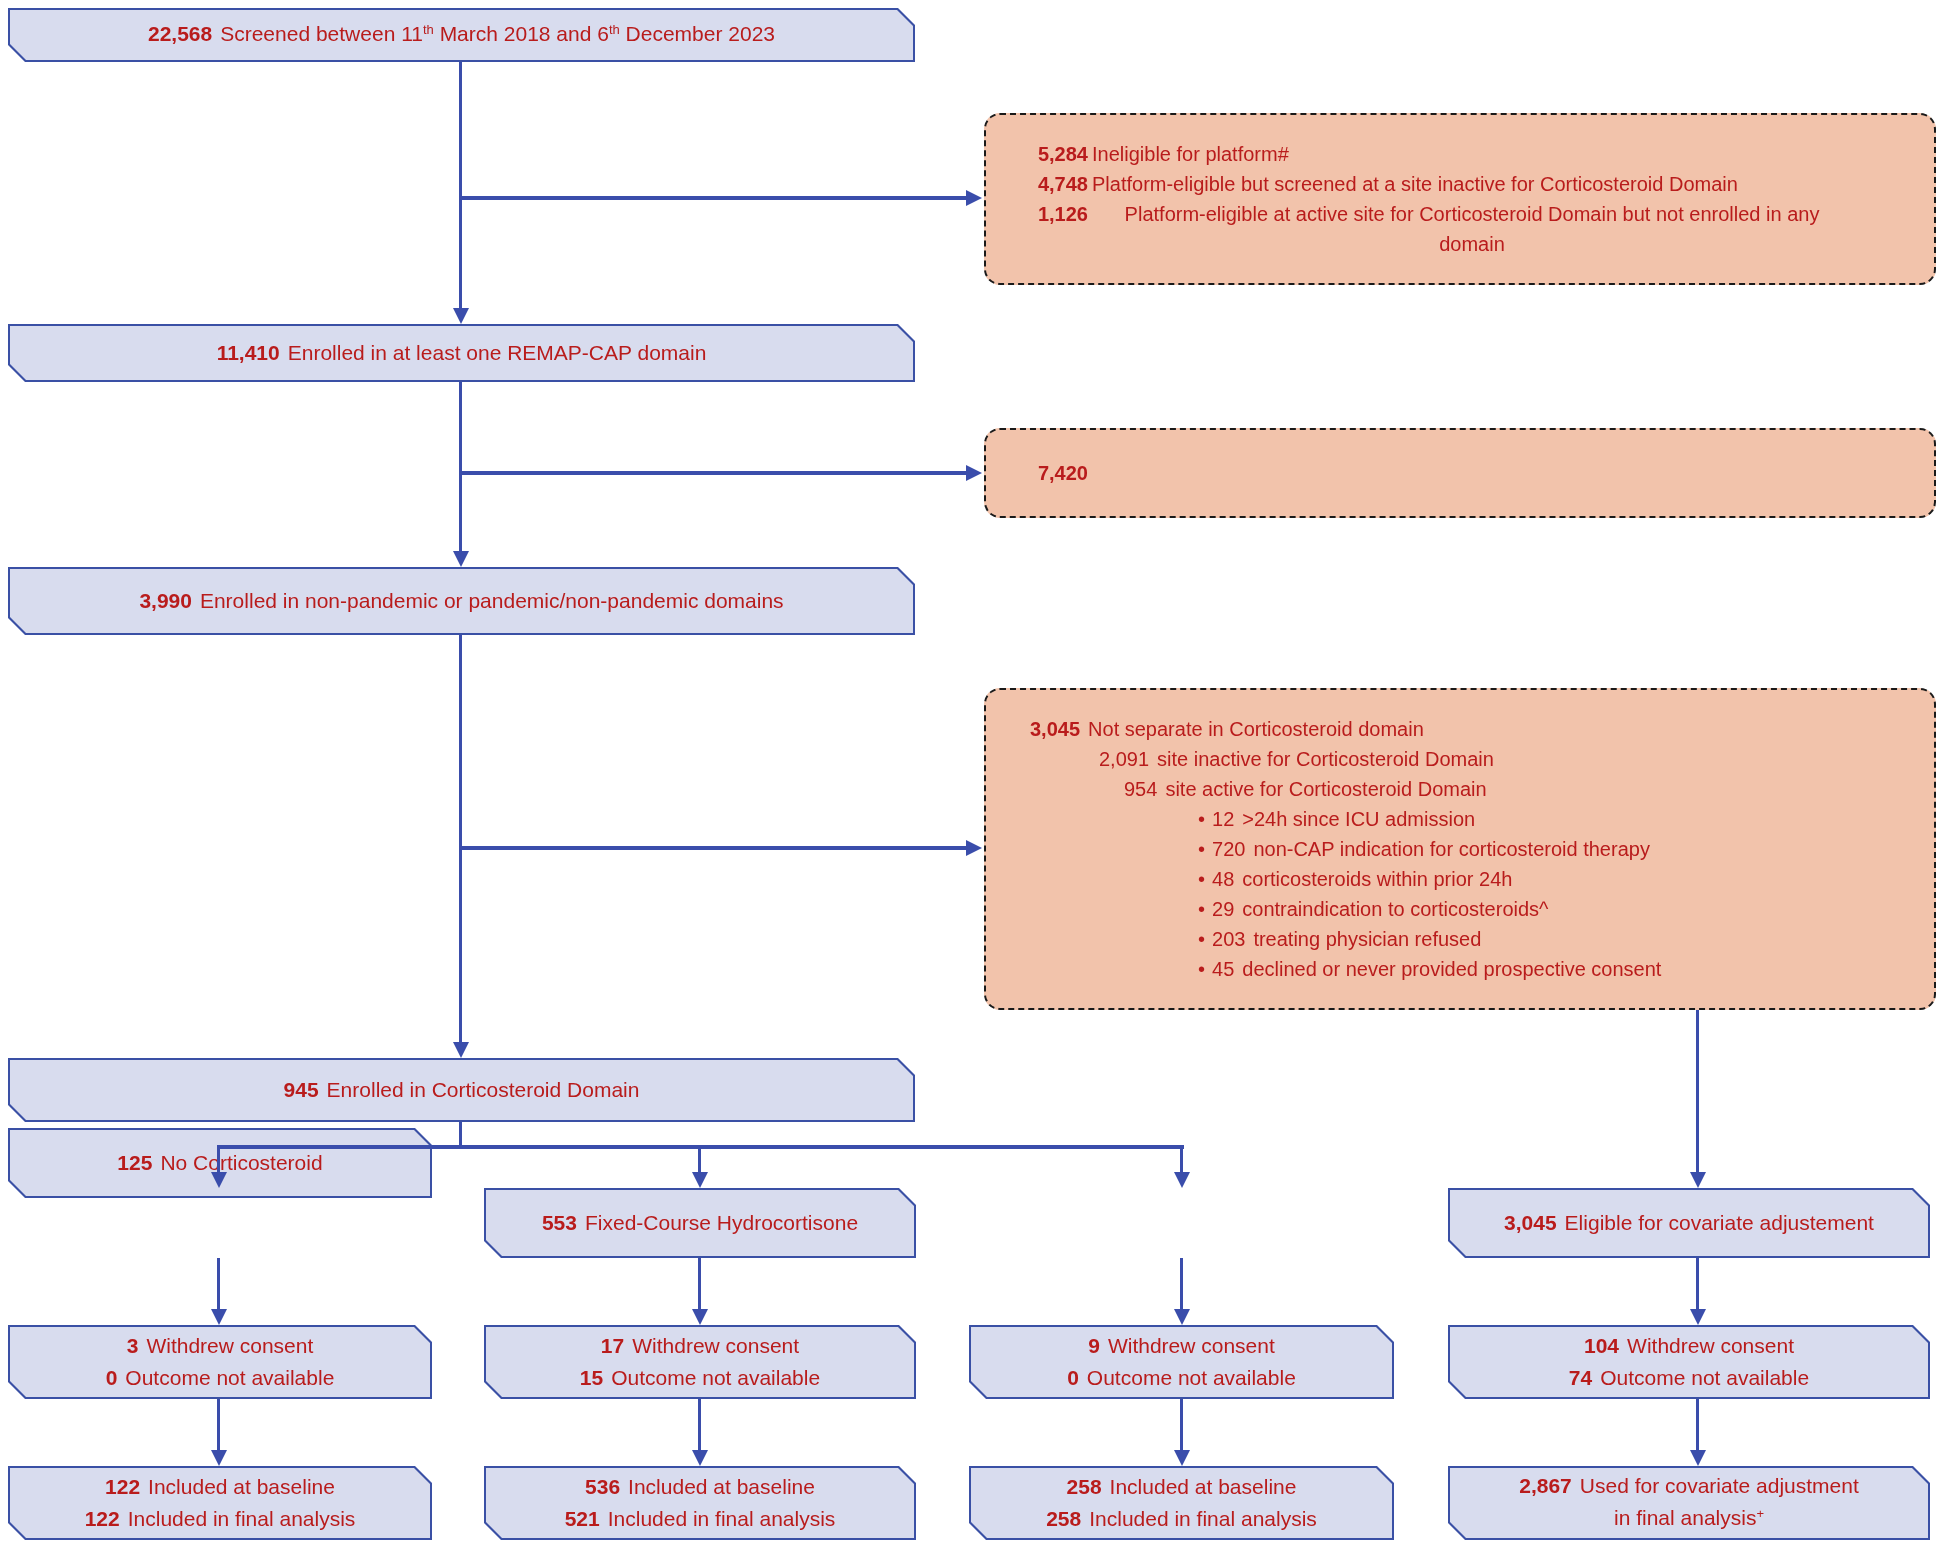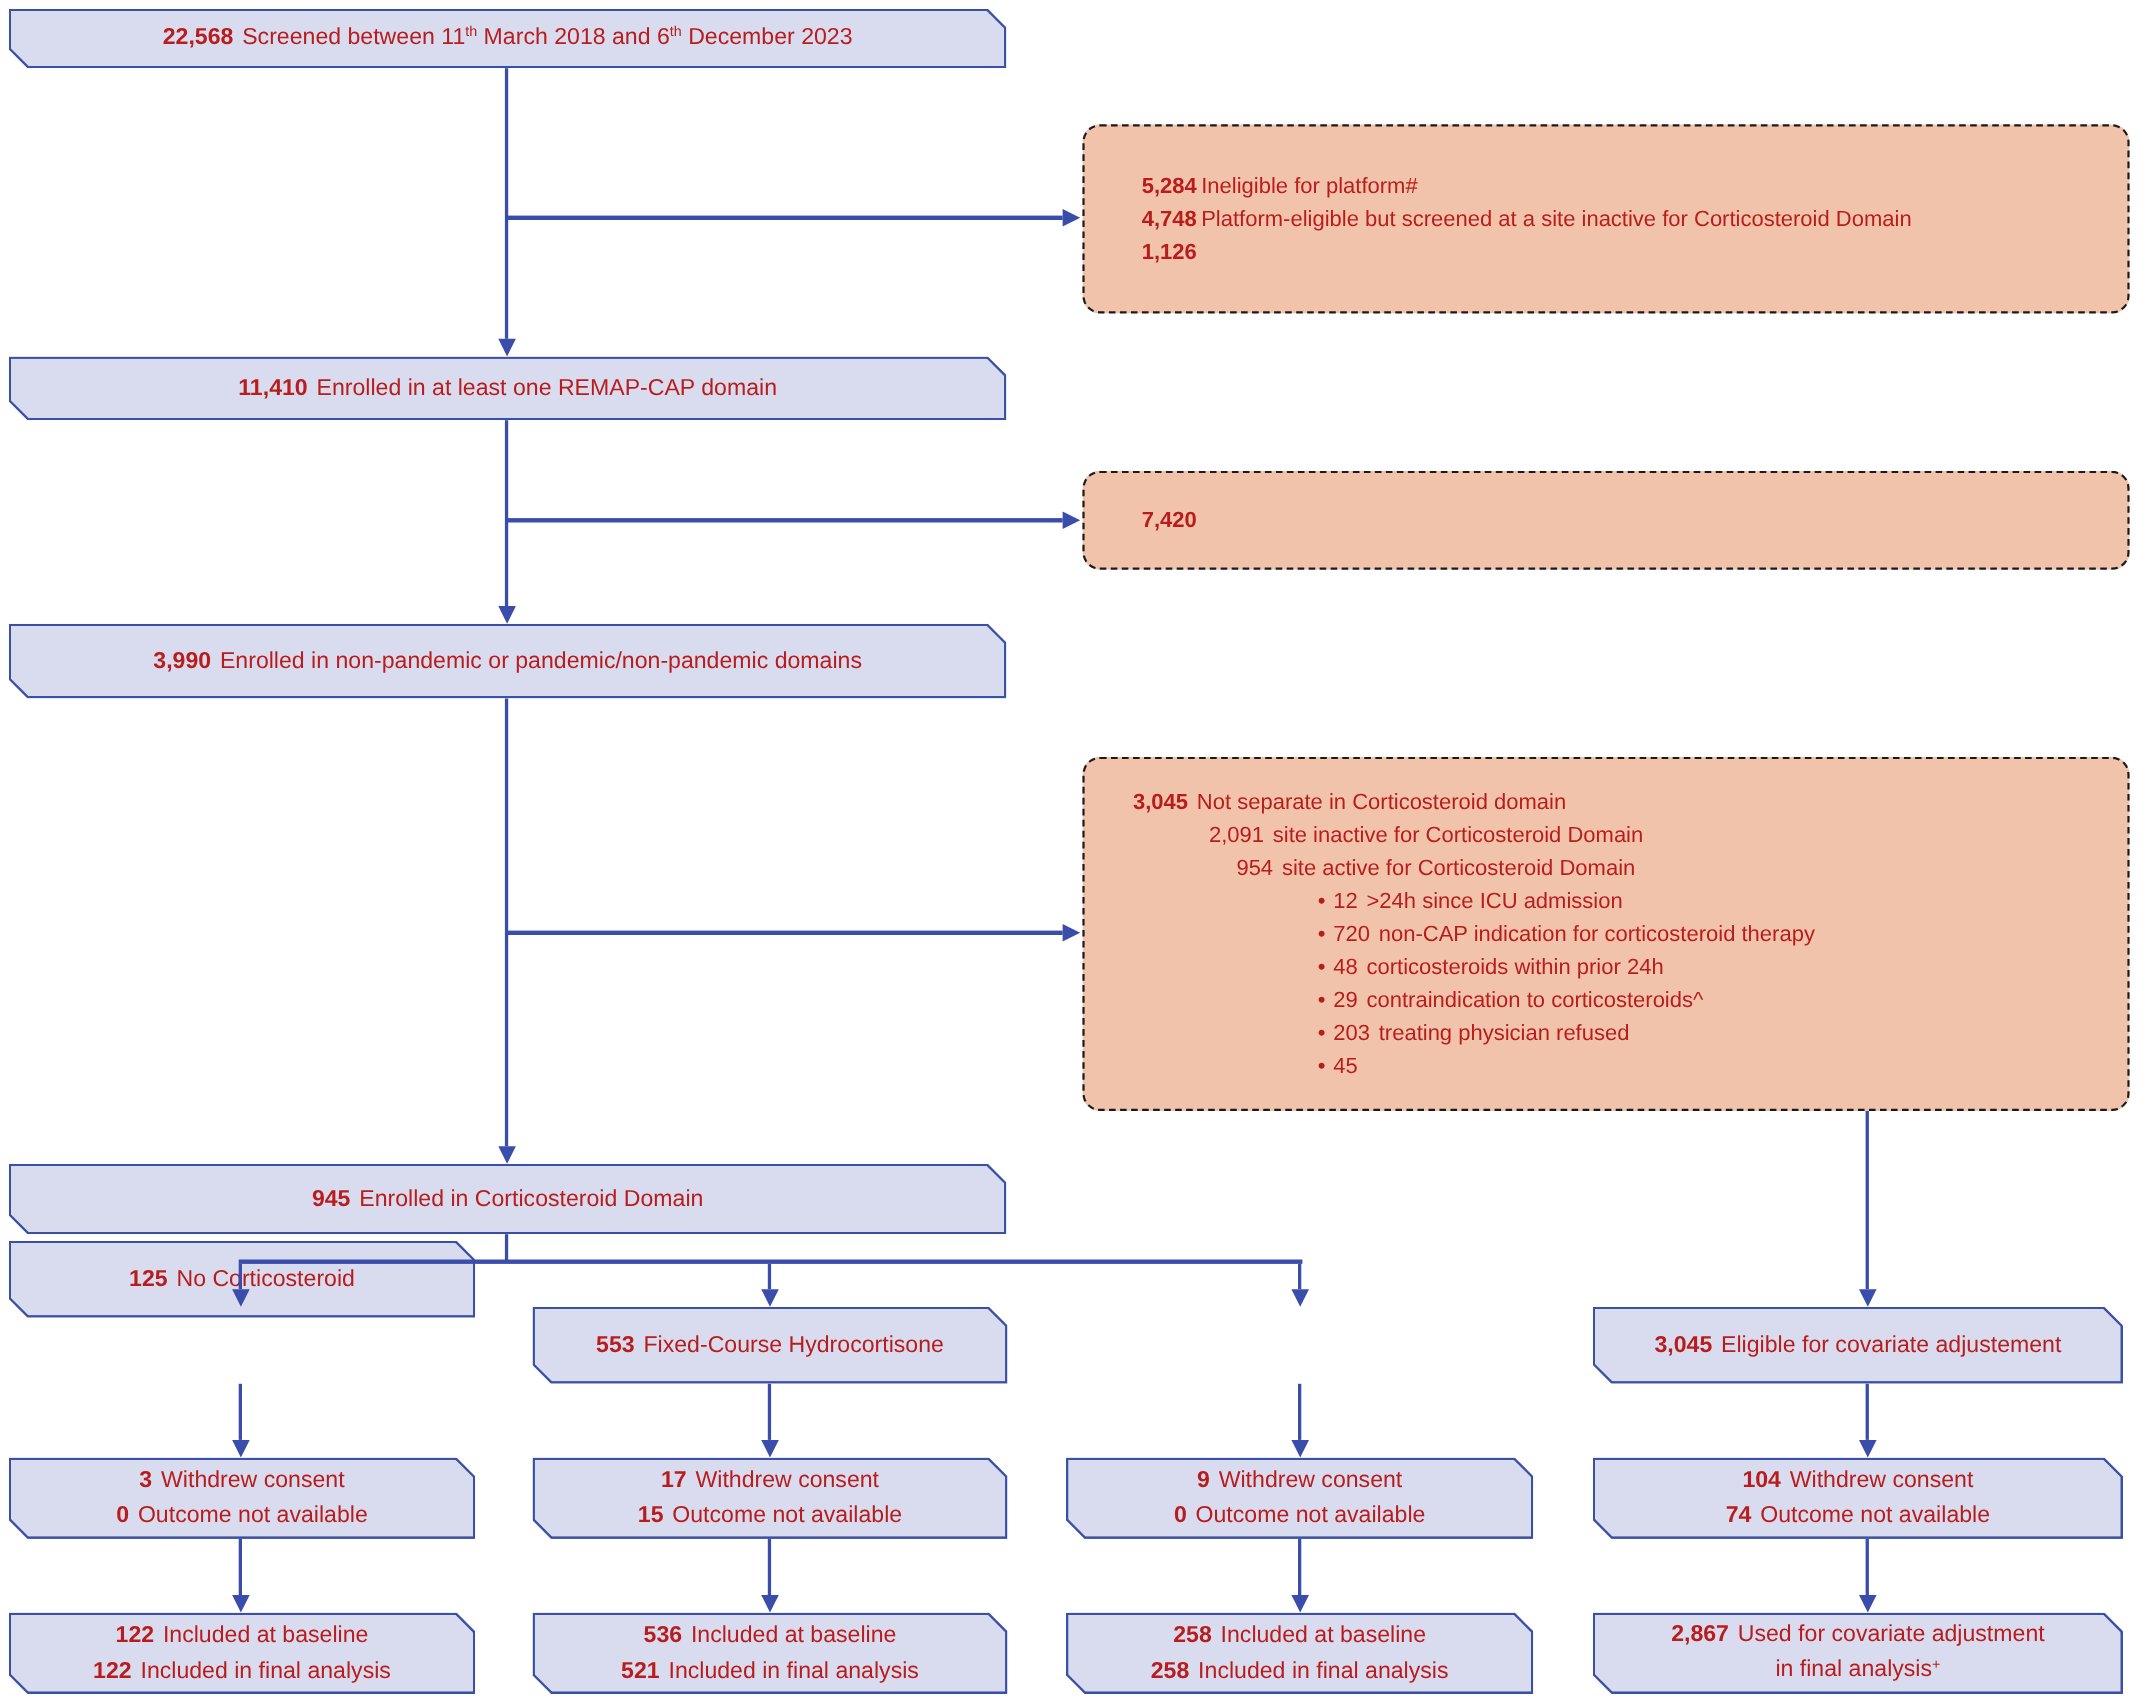--- a/index.html
+++ b/index.html
@@ -69,20 +69,21 @@
     <div class="sline">
         <span class="snum">5,284</span>
         <span class="stxt">Ineligible for platform#</span>
       </div>
     <div class="sline">
         <span class="snum">4,748</span>
         <span class="stxt">Platform-eligible but screened at a site inactive for Corticosteroid Domain</span>
       </div>
     <div class="sline">
         <span class="snum">1,126</span>
+        <span class="stxt">Platform-eligible at active site for Corticosteroid Domain but not enrolled in any domain</span>
       </div>
   </div>
 
   <div class="sbox" style="left:984px;top:428px;width:952px;height:90px">
     <div class="sline">
         <span class="snum">7,420</span>
       </div>
   </div>
 
   <div class="sbox" style="left:984px;top:688px;width:952px;height:322px;padding-left:40px">
@@ -119,20 +120,21 @@
         <span>contraindication to corticosteroids^</span>
       </div>
     <div class="s3" style="padding-left:172px">
         <span class="blt">•</span>
         <span class="sp">203</span>
         <span>treating physician refused</span>
       </div>
     <div class="s3" style="padding-left:172px">
         <span class="blt">•</span>
         <span class="sp">45</span>
+        <span>declined or never provided prospective consent</span>
       </div>
   </div>
 
   <div class="nbox" style="left:8px;top:1128px;width:424px;height:70px">
     <div class="nbox-in">
         <div class="bline"><b>125</b><span>No Corticosteroid</span></div>
       </div>
   </div>
   <div class="nbox" style="left:484px;top:1188px;width:432px;height:70px">
     <div class="nbox-in">

